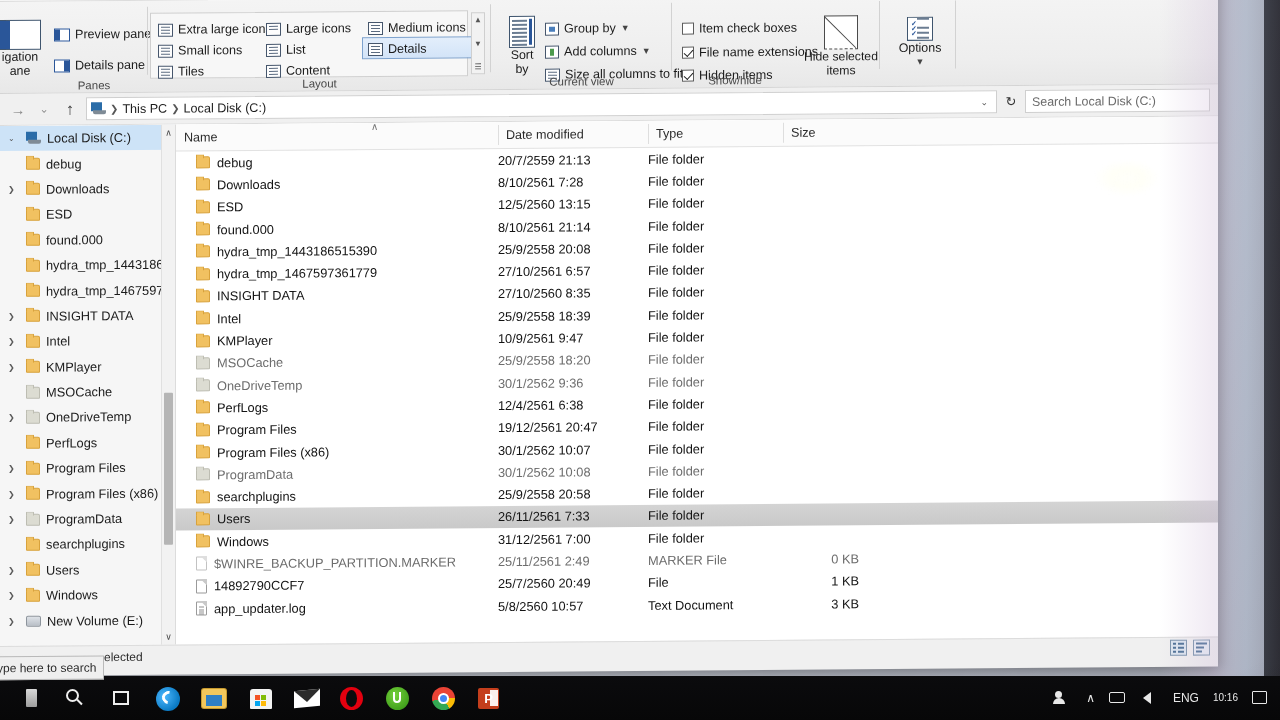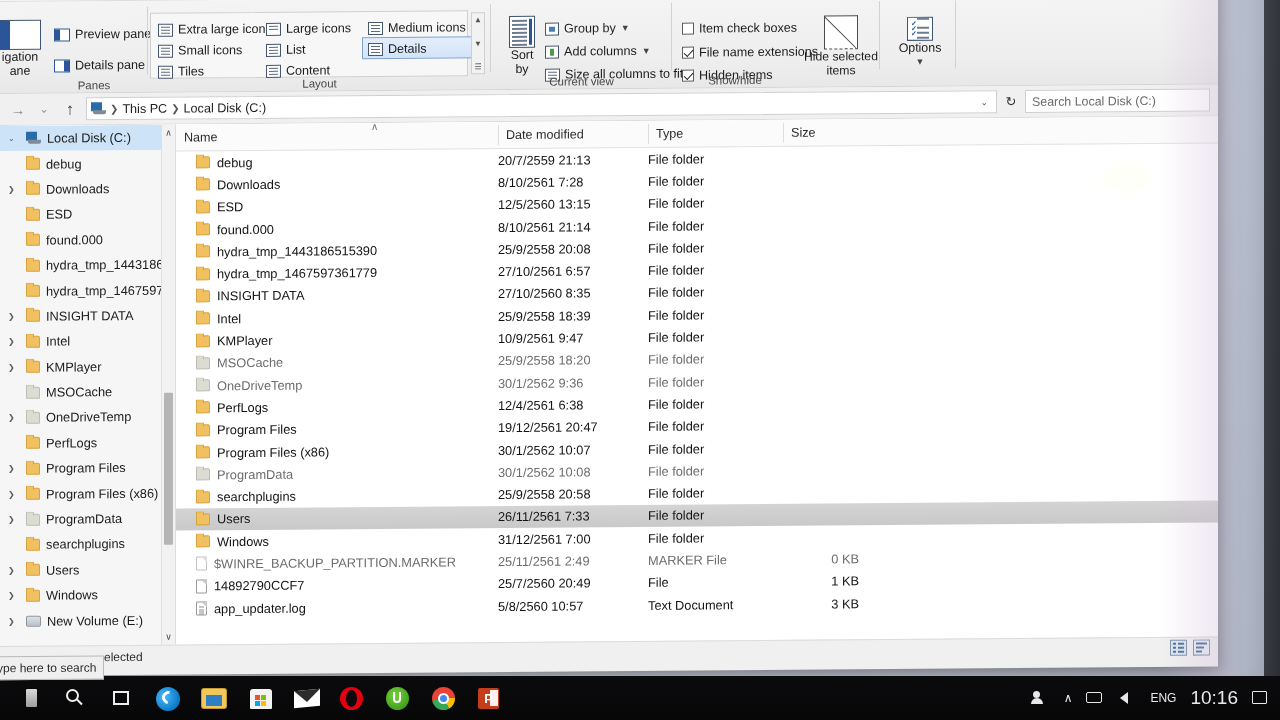--- a/index.html
+++ b/index.html
@@ -269,21 +269,21 @@
   }
   .tb-icons { position:absolute; left:18px; top:0; height:44px; display:flex; align-items:center; gap:20px; }
   .tb-ic { width:26px;height:26px;position:relative; }
   .searchbar-task {
     position:absolute; left:-8px; bottom:40px; width:112px; height:24px;
     background:#efefef; border:1px solid #b9b9b9; display:flex; align-items:center;
     padding-left:4px; font-size:12px; color:#2b2b2b; white-space:nowrap;
     transform: skewY(-0.4deg);
   }
   .tray { position:absolute; right:10px; top:0; height:44px; display:flex; align-items:center; gap:14px; color:#e8e8e8; font-size:12px; }
-  .tray .clock { font-size:19px; line-height:14px; text-align:center; }
+  .tray .clock { font-size:10px; line-height:14px; text-align:center; }
   .tray-ic { width:18px; height:18px; position:relative; color:#e8e8e8; }
 </style>
 </head>
 <body>
 
 <div id="screen">
   <div id="desktop"></div>
 
   <div id="explorer">
 

